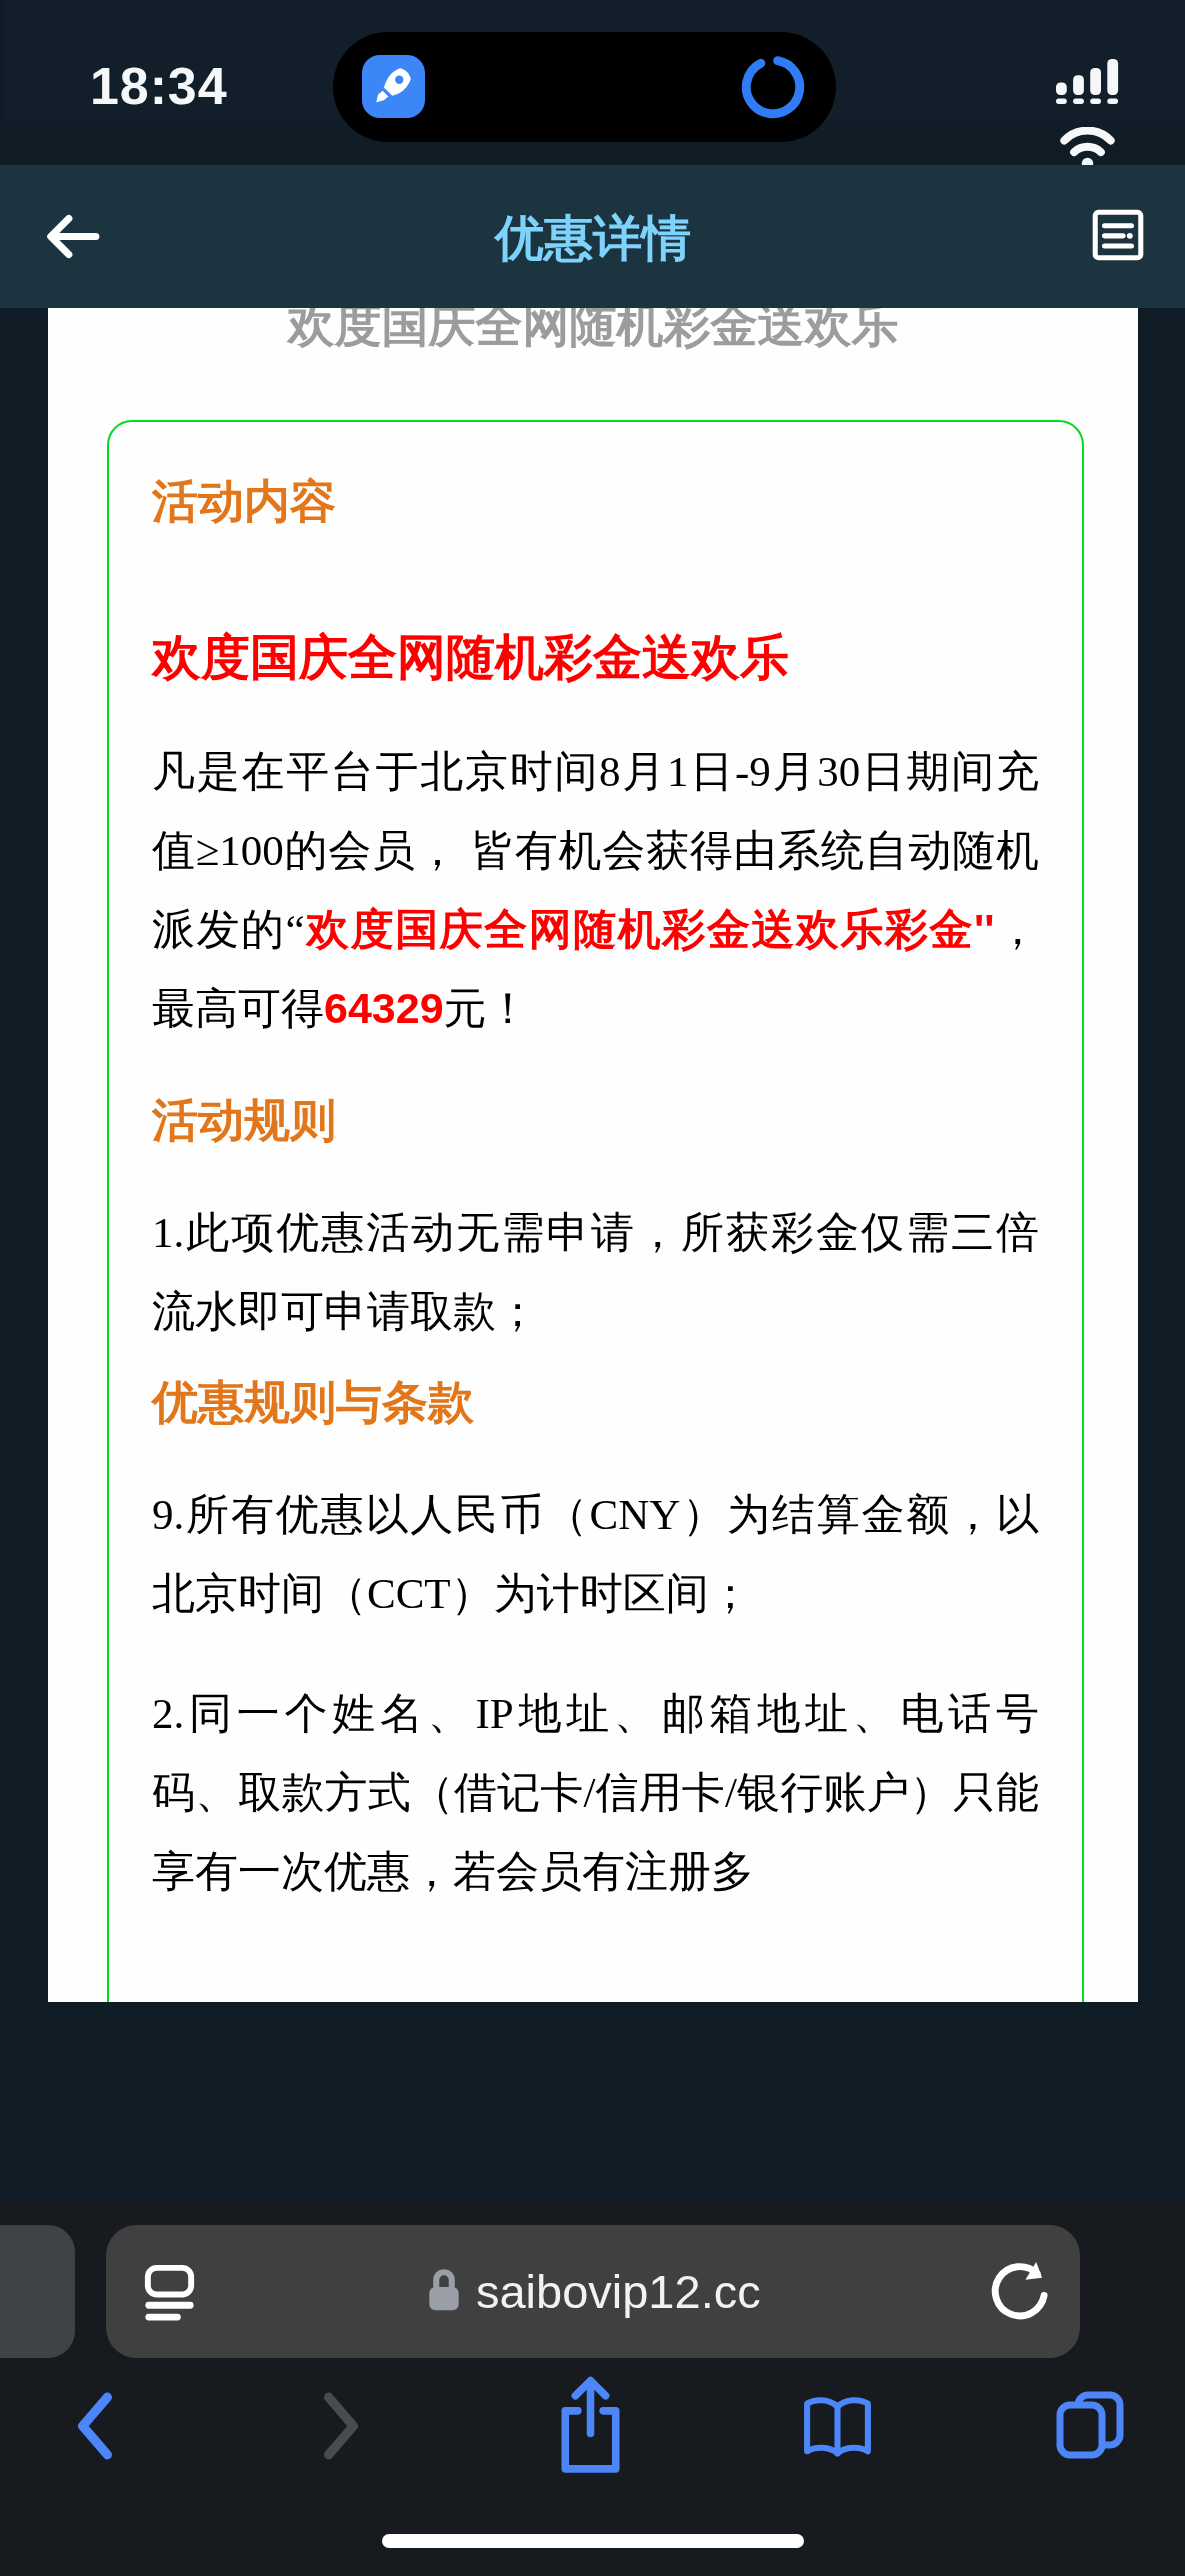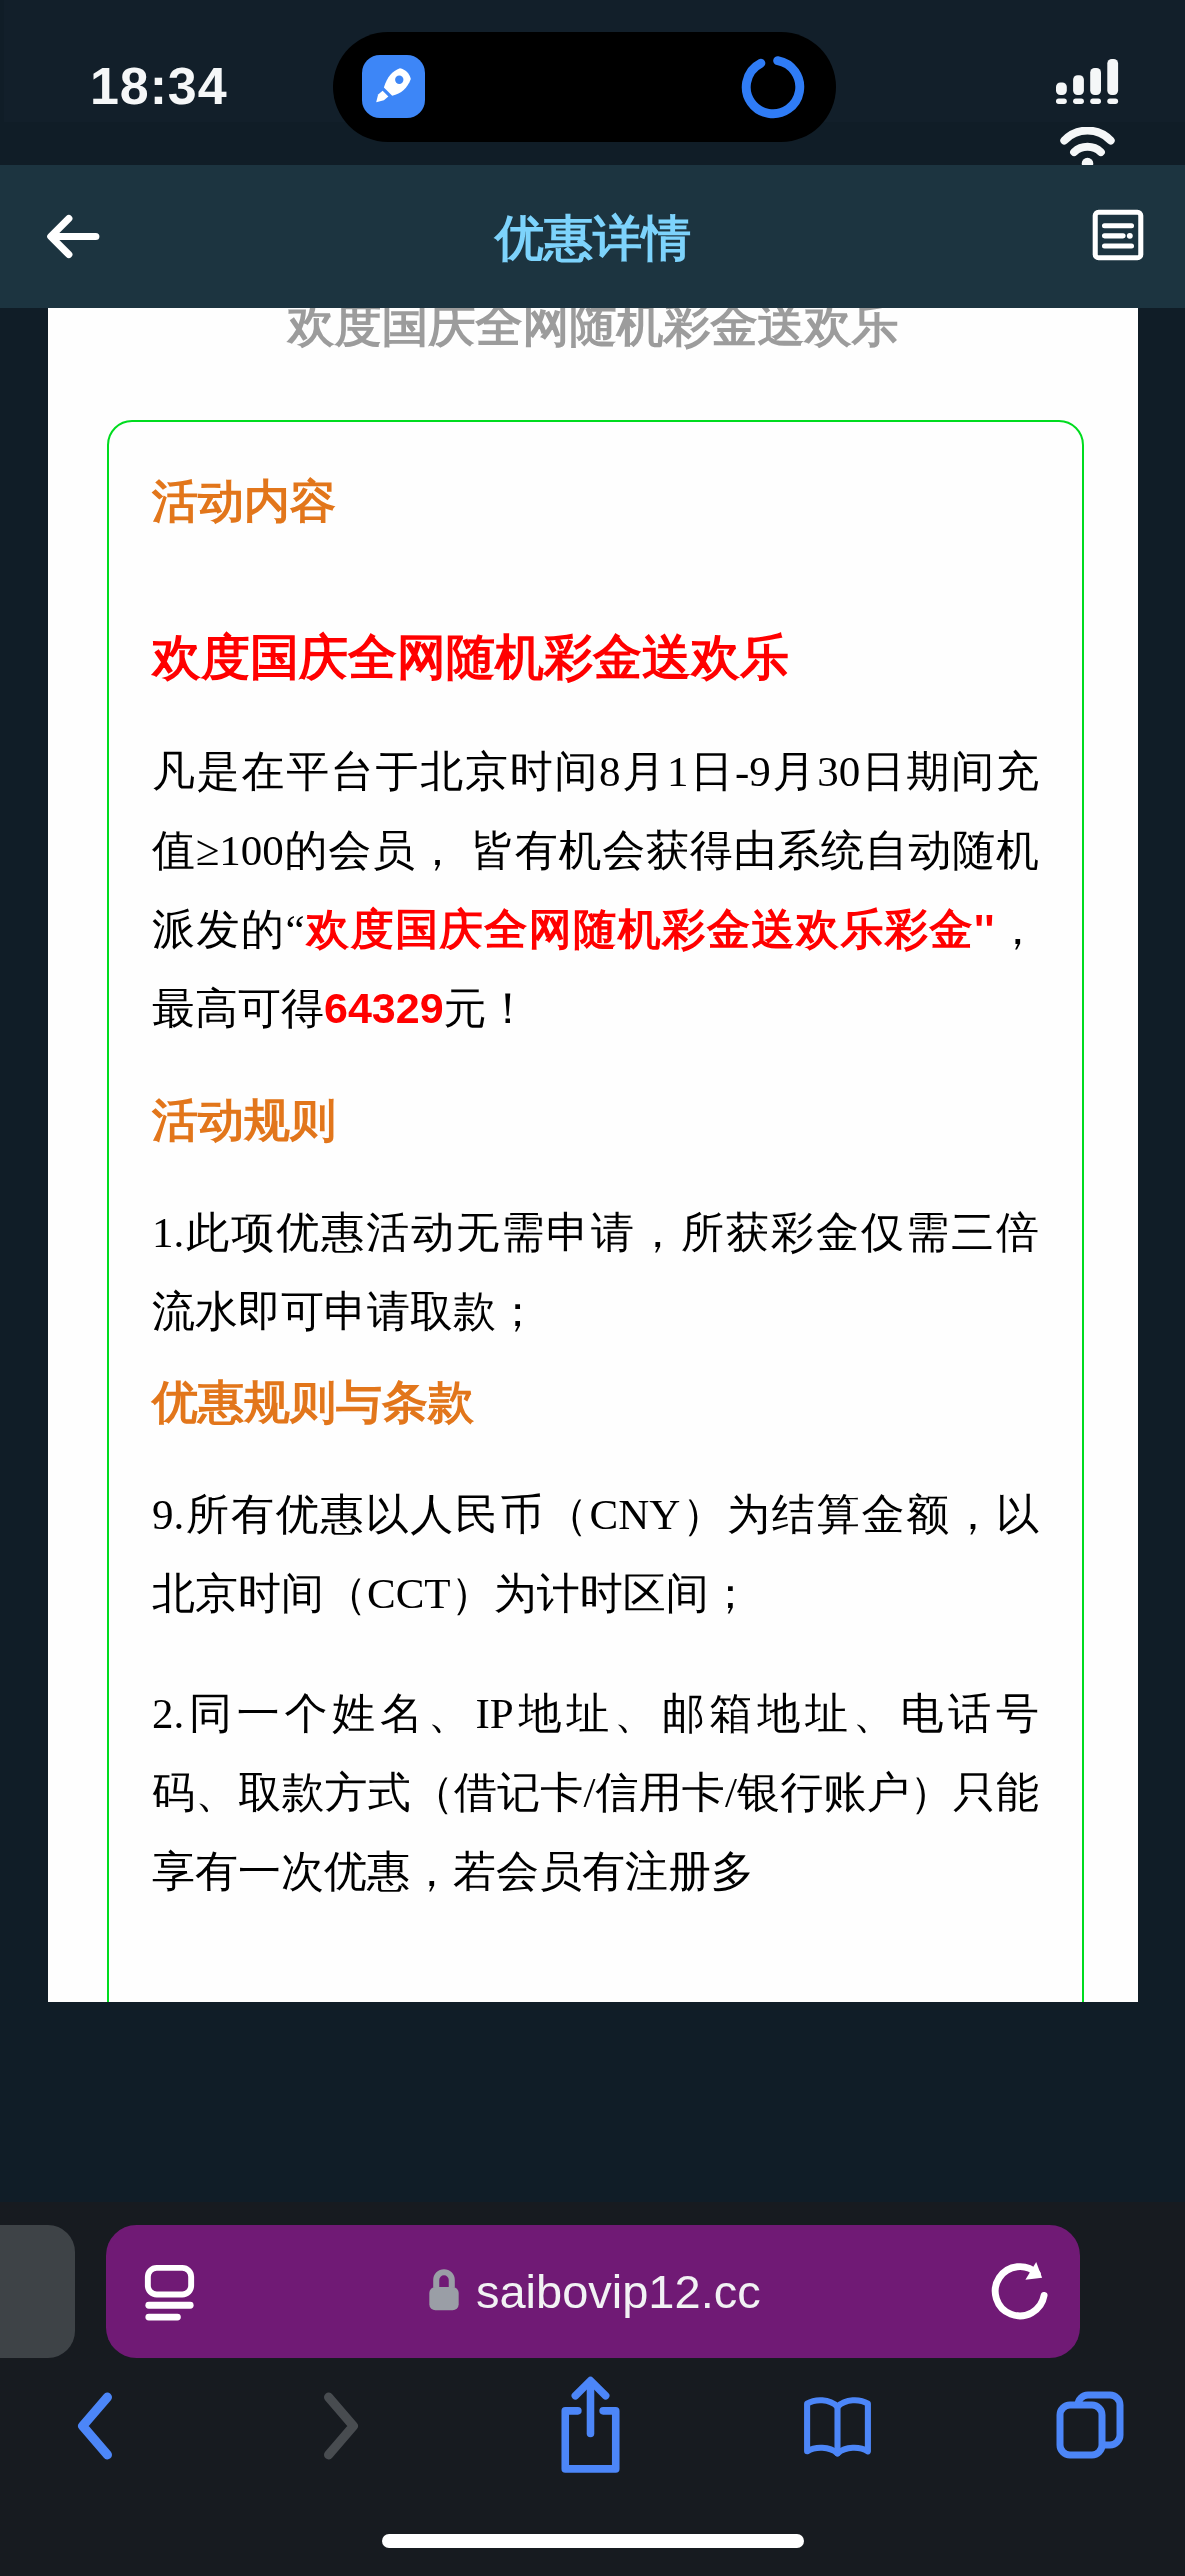--- a/index.html
+++ b/index.html
@@ -46,21 +46,21 @@
   table.promo th,table.promo td{border:3.6px solid #12AD4A;text-align:center;vertical-align:middle;padding:5.4px 9px;}
   table.promo th{height:142px;font-size:43px;font-weight:700;color:#000;line-height:1.55;}
   table.promo td{height:295px;font-family:"Liberation Serif","DejaVu Serif",serif;
     font-size:41px;color:#000;line-height:1.95;}
   td.stack{white-space:pre-line;}
   td.wide{word-break:break-all;padding:5.4px 23.4px;}
   col.c1{width:23.4%;} col.c2{width:18.3%;} col.c3{width:18.1%;} col.c4{width:40.2%;}
   
   .chrome{position:absolute;left:0;top:2202px;width:1186px;height:374px;background:#171B20;}
   .tabstub{position:absolute;left:-54px;top:22.5px;width:129px;height:133px;border-radius:27px;background:#3E4347;}
-  .urlbar{position:absolute;left:106px;top:22.5px;width:974px;height:133px;border-radius:30.5px;background:#701a75;
+  .urlbar{position:absolute;left:106px;top:22.5px;width:974px;height:133px;border-radius:30.5px;background:#404040;
     display:flex;align-items:center;justify-content:center;cursor:pointer;}
   .url-left{position:absolute;left:32px;top:35px;width:63px;height:63px;}
   .url-right{position:absolute;right:30.5px;top:35px;width:63px;height:63px;}
   .url-center{display:flex;align-items:center;gap:12.6px;}
   .url-text{color:#F2F2F4;font-size:47px;font-weight:500;letter-spacing:0;}
   .toolbar{position:absolute;left:0;top:178px;width:1186px;height:99px;}
   .tb{position:absolute;top:0;}
   .home-indicator{position:absolute;left:382px;top:332px;width:422px;height:14.4px;border-radius:8px;background:#FFFFFF;}
 </style>
 </head>

